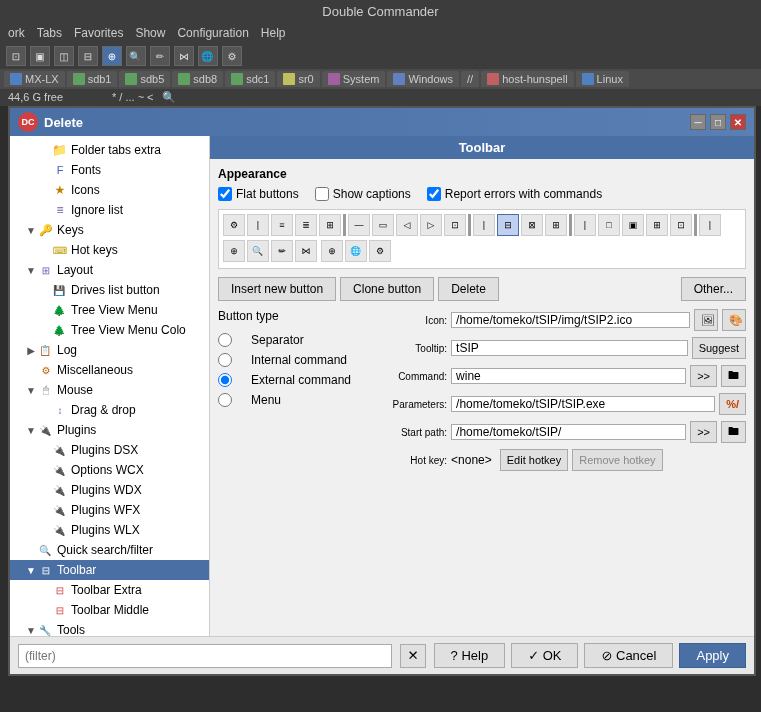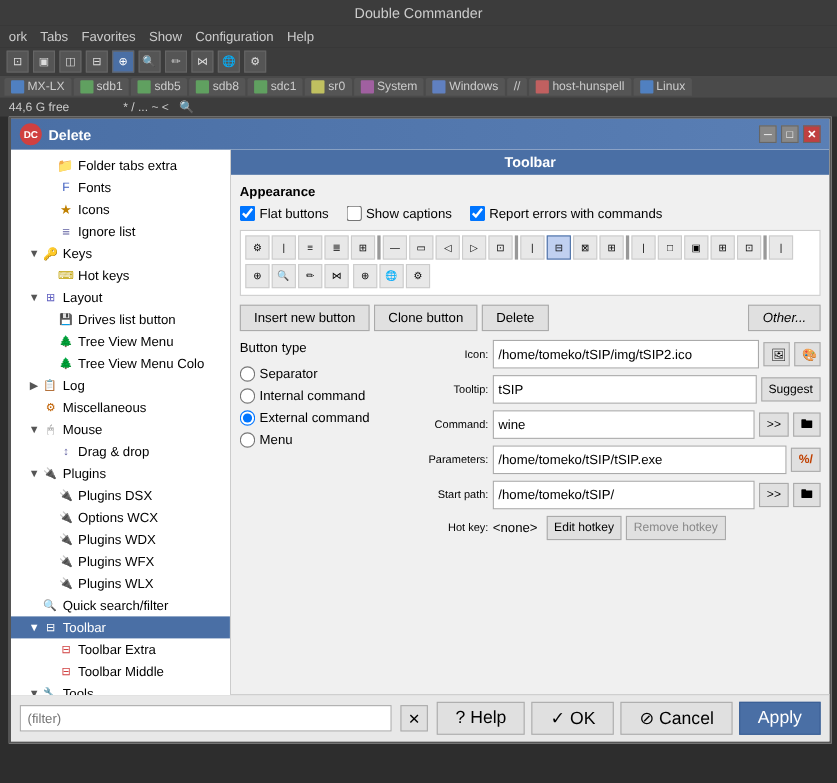--- a/index.html
+++ b/index.html
@@ -296,21 +296,21 @@
 
     .btn-type-left {
       display: flex;
       flex-direction: column;
       gap: 6px;
       min-width: 130px;
     }
     .radio-item {
       display: flex;
       align-items: center;
-      gap: 4px;
+      gap: 19px;
     }
     .radio-item input[type=radio] {
       width: 14px; height: 14px;
     }
 
     .btn-type-right {
       flex: 1;
       display: flex;
       flex-direction: column;
       gap: 6px;
@@ -321,21 +321,21 @@
       align-items: center;
       gap: 4px;
     }
     .field-label {
       text-align: right;
       min-width: 80px;
       font-size: 10px;
     }
     .field-input {
       flex: 1;
-      height: 26px;
+      height: 16px;
       border: 1px solid #aaa;
       padding: 2px 4px;
       font-size: 12px;
       background: white;
     }
     .field-btn {
       height: 22px;
       padding: 0 6px;
       border: 1px solid #aaa;
       background: #e0e0e0;
@@ -369,21 +369,21 @@
     .bottom-right-btns {
       display: flex;
       gap: 6px;
       margin-left: auto;
     }
     .bottom-btn {
       padding: 4px 16px;
       border: 1px solid #aaa;
       background: #e0e0e0;
       cursor: pointer;
-      font-size: 16px;
+      font-size: 13px;
     }
     .bottom-btn.primary {
       background: #4a6fa5;
       color: white;
       border-color: #3a5f95;
     }
 
     
     ::-webkit-scrollbar { width: 8px; height: 8px; }
     ::-webkit-scrollbar-track { background: #f0f0f0; }
@@ -660,21 +660,21 @@
             <br>
             <div class="tb-small-icon">⊕</div>
             <div class="tb-small-icon">🌐</div>
             <div class="tb-small-icon">⚙</div>
           </div>
 
           <div class="action-buttons-row">
             <button class="action-btn">Insert new button</button>
             <button class="action-btn">Clone button</button>
             <button class="action-btn">Delete</button>
-            <button class="action-btn" style="margin-left:auto;font-style:italic;">Other...</button>
+            <button class="action-btn" style="margin-left:auto;">Other...</button>
           </div>
 
           <div class="button-type-section">
             <div class="btn-type-left">
               <div style="font-weight:normal; margin-bottom:4px;">Button type</div>
               <div class="radio-item">
                 <input type="radio" name="btntype" style="">
                 <span>Separator</span>
               </div>
               <div class="radio-item">

